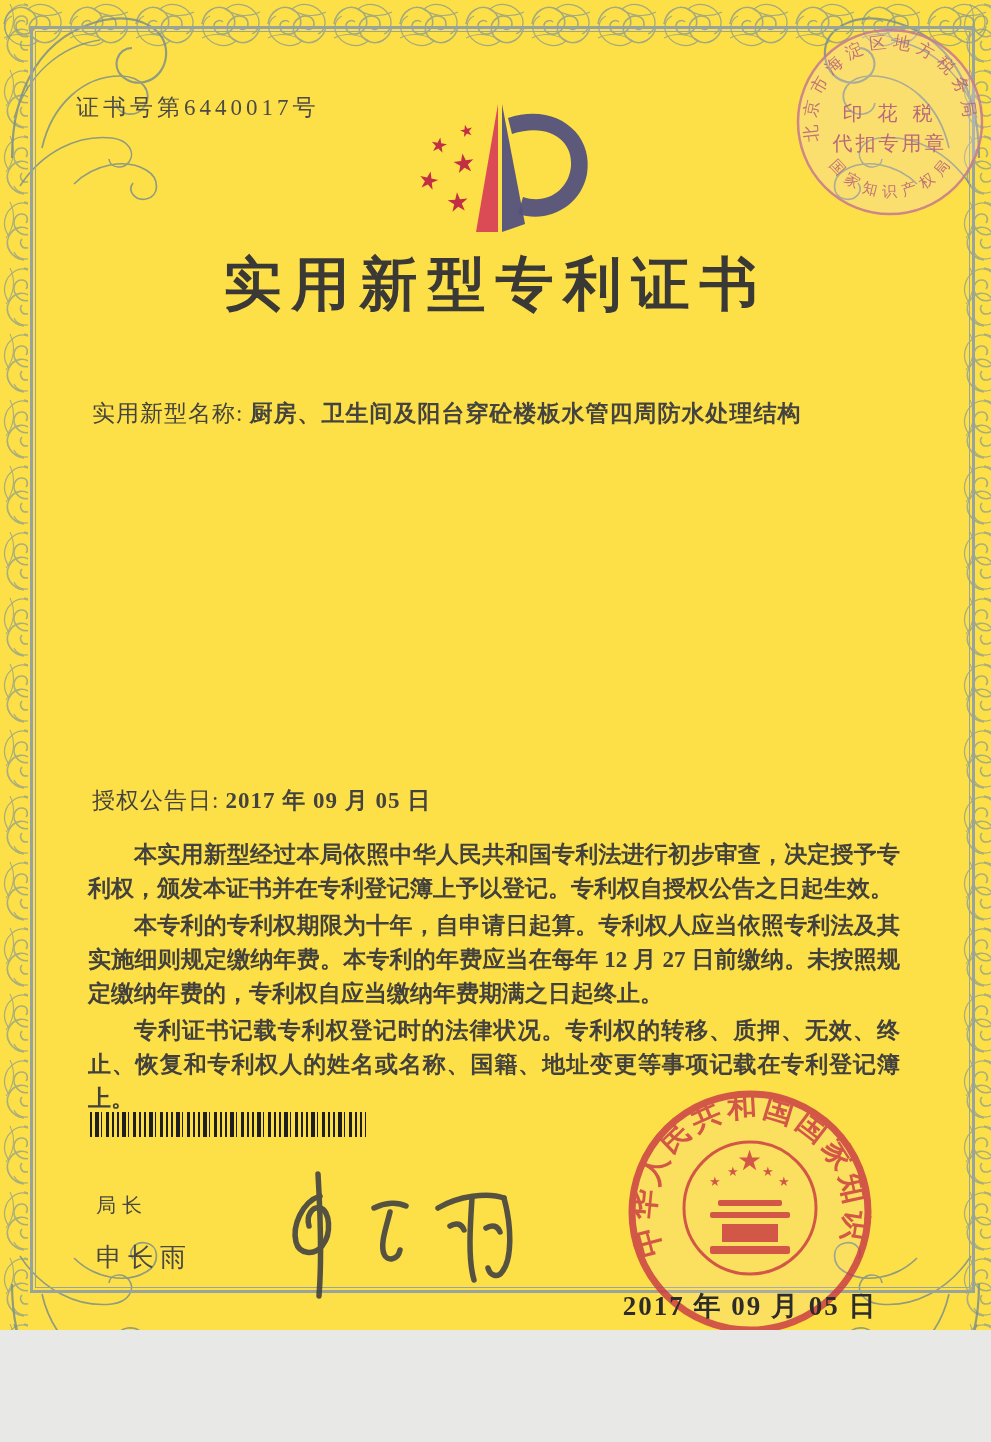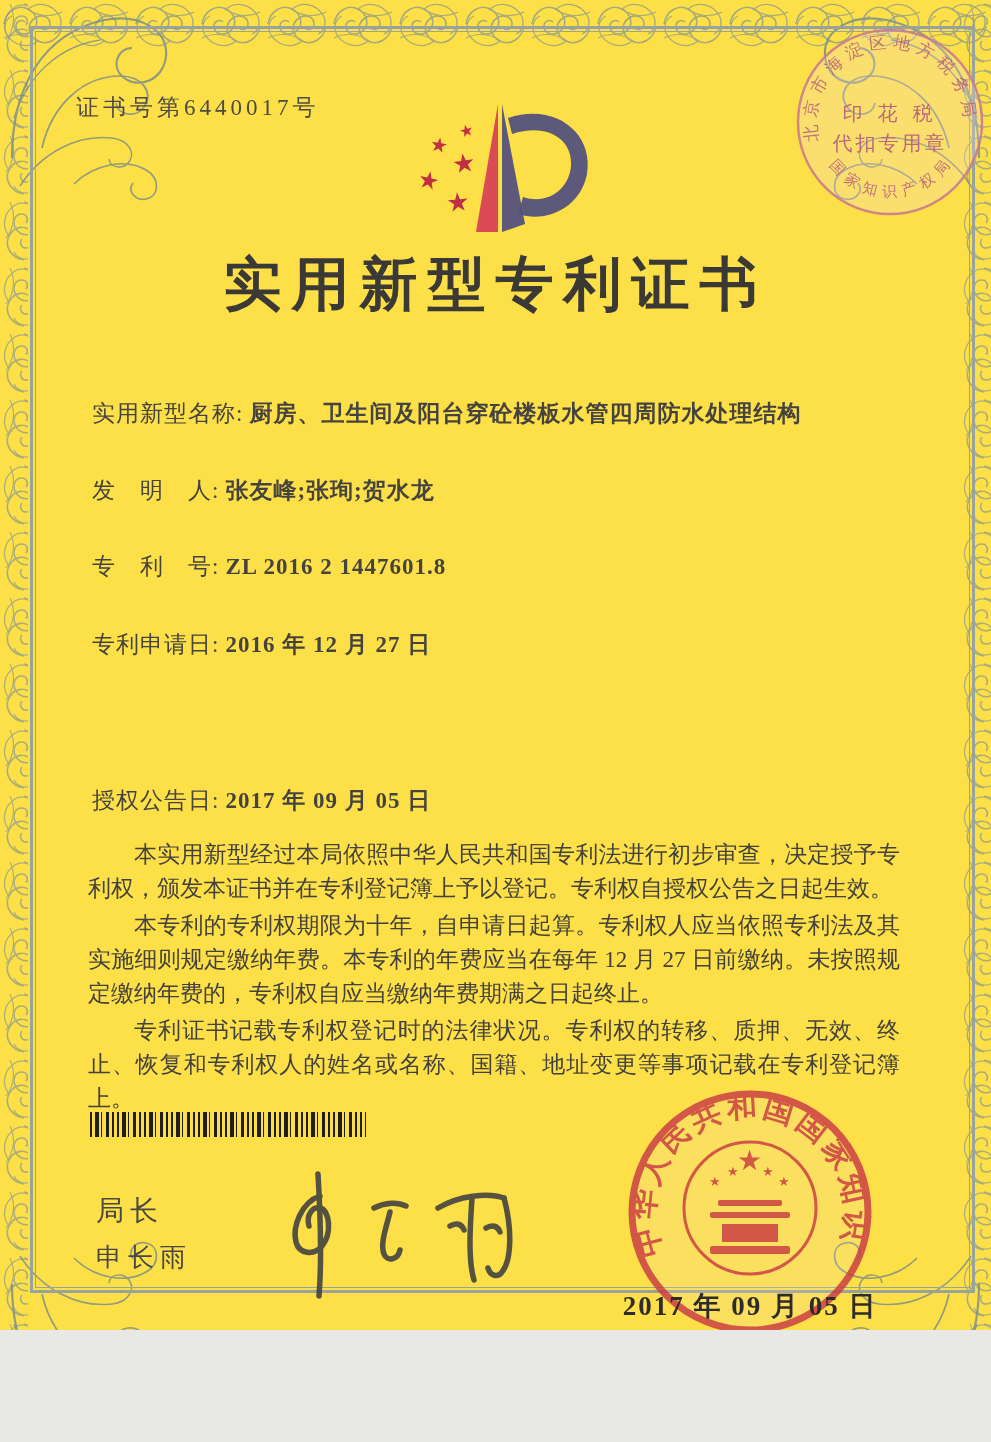--- a/index.html
+++ b/index.html
@@ -28,31 +28,31 @@
     text-align:center;font-size:58px;font-weight:700;
     letter-spacing:10px;color:#3b3936;
   }
   .field{position:absolute;left:92px;font-size:23px;letter-spacing:1px;color:#45433f;white-space:nowrap;}
   .field .val{margin-left:6px;font-weight:bold;}
   .f1{top:398px}.f2{top:475px}.f3{top:551px}.f4{top:629px}.f5{top:705px}.f6{top:785px}
   .body-text{
     position:absolute;left:88px;right:78px;top:838px;
     font-size:23px;line-height:34px;text-align:justify;color:#43413d;
   }
-  .body-text p{margin:0 13px 3px 0;text-indent:2em;}
+  .body-text p{margin:0 13px 3px 0;text-indent:2em;font-weight:bold;}
   .barcode{
     position:absolute;left:90px;top:1112px;width:276px;height:25px;
     background:repeating-linear-gradient(90deg,
       #1f1f1f 0px,#1f1f1f 2px,transparent 2px,transparent 5px,
       #1f1f1f 5px,#1f1f1f 9px,transparent 9px,transparent 11px,
       #1f1f1f 11px,#1f1f1f 12px,transparent 12px,transparent 16px,
       #1f1f1f 16px,#1f1f1f 19px,transparent 19px,transparent 22px,
       #1f1f1f 22px,#1f1f1f 24px,transparent 24px,transparent 27px);
   }
-  .bureau-chief{position:absolute;left:96px;top:1192px;font-size:28px;letter-spacing:6px;color:#4a4845;}
+  .bureau-chief{position:absolute;left:96px;top:1192px;font-size:20px;letter-spacing:6px;color:#4a4845;}
   .chief-name{position:absolute;left:96px;top:1240px;font-size:26px;letter-spacing:6px;color:#4a4845;}
   .signature{position:absolute;left:262px;top:1168px;}
   .tax-stamp{position:absolute;left:790px;top:24px;}
   .seal{position:absolute;left:610px;top:1082px;}
   .seal-date{
     position:absolute;left:615px;top:1288px;width:270px;
     font-size:27px;letter-spacing:2px;color:#2e2c2a;text-align:center;font-weight:600;
   }
   .footer{
     position:absolute;left:0;right:0;top:1350px;
@@ -130,29 +130,20 @@
       <text x="6" y="99" font-size="24" transform="rotate(12 18 90)">★</text>
       <text x="34" y="121" font-size="26" transform="rotate(-5 47 111)">★</text>
     </g>
   </svg>
 
   <div class="title">实用新型专利证书</div>
 
   <div class="field f1">
     <span>实用新型名称:</span><span class="val">厨房、卫生间及阳台穿砼楼板水管四周防水处理结构</span>
   </div>
-  <div class="field f2">
-    <span>发　明　人:</span><span class="val">张友峰;张珣;贺水龙</span>
-  </div>
-  <div class="field f3">
-    <span>专　利　号:</span><span class="val">ZL 2016 2 1447601.8</span>
-  </div>
-  <div class="field f4">
-    <span>专利申请日:</span><span class="val">2016 年 12 月 27 日</span>
-  </div>
   <div class="field f6">
     <span>授权公告日:</span><span class="val">2017 年 09 月 05 日</span>
   </div>
 
   <div class="body-text">
     <p>本实用新型经过本局依照中华人民共和国专利法进行初步审查，决定授予专利权，颁发本证书并在专利登记簿上予以登记。专利权自授权公告之日起生效。</p>
     <p>本专利的专利权期限为十年，自申请日起算。专利权人应当依照专利法及其实施细则规定缴纳年费。本专利的年费应当在每年 12 月 27 日前缴纳。未按照规定缴纳年费的，专利权自应当缴纳年费期满之日起终止。</p>
     <p>专利证书记载专利权登记时的法律状况。专利权的转移、质押、无效、终止、恢复和专利权人的姓名或名称、国籍、地址变更等事项记载在专利登记簿上。</p>
   </div>
 

